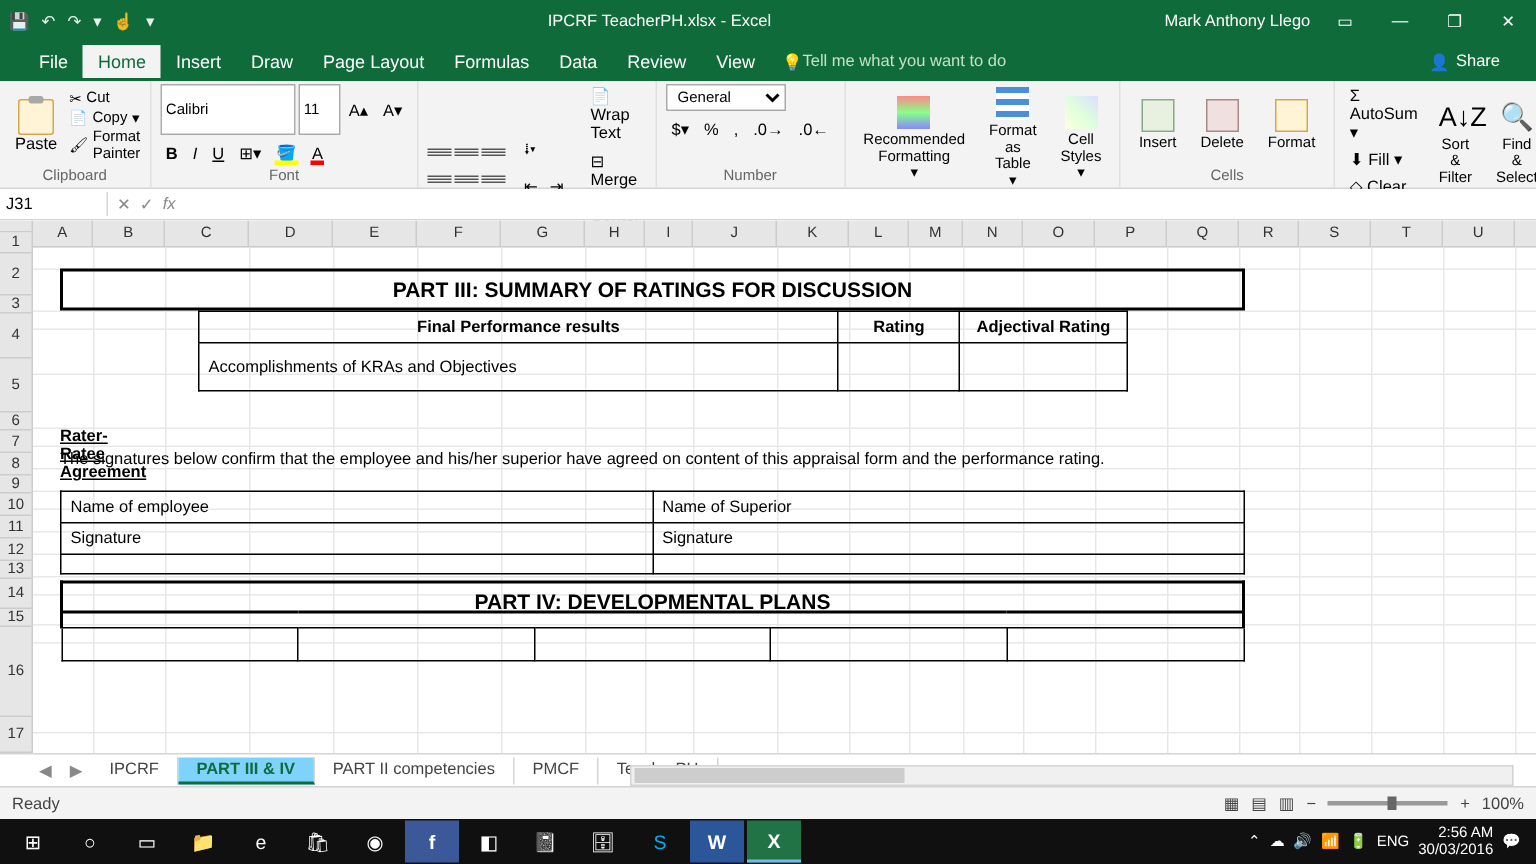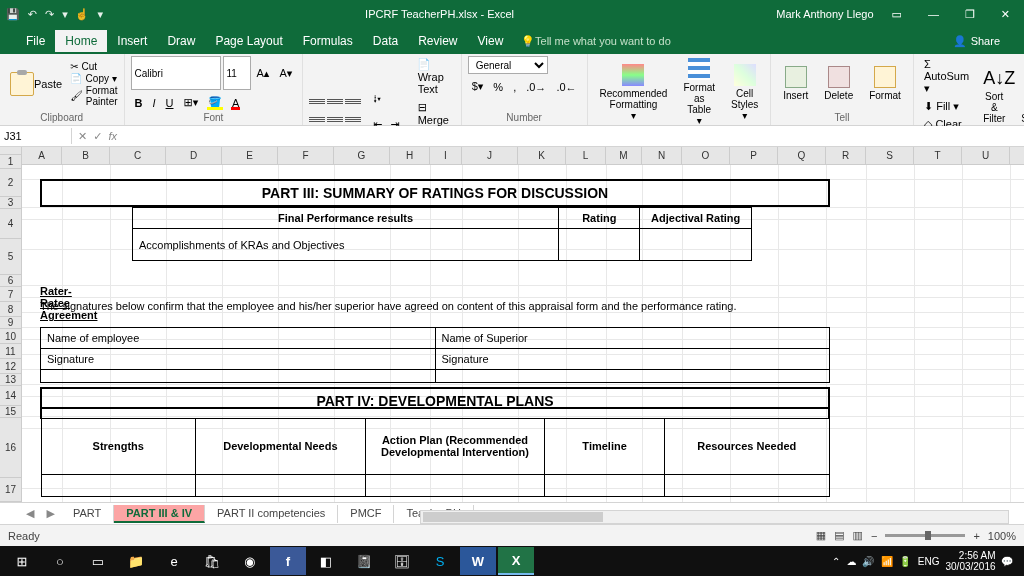--- a/index.html
+++ b/index.html
@@ -13,21 +13,21 @@
 .tabbar { background: #0f6b3a; color: #fff; height: 26px; display: flex; align-items: center; padding: 0 16px; font-size: 12px; }
 .tab { padding: 4px 10px; cursor: pointer; }
 .tab.active { background: #f3f3f3; color: #0f6b3a; }
 .tab.file { background: #0f6b3a; color: #fff; }
 .tellme { color: #c4e0c8; font-size: 11px; padding: 4px 8px; display: flex; align-items: center; }
 .share { margin-left: auto; padding: 2px 8px; font-size: 11px; display: flex; align-items: center; gap: 4px; }
 .ribbon { background: #f3f3f3; border-bottom: 1px solid #d4d4d4; height: 72px; display: flex; font-size: 11px; }
 .rgroup { border-right: 1px solid #e0e0e0; padding: 2px 6px; display: flex; flex-direction: column; justify-content: space-between; }
 .rgroup-label { text-align: center; color: #666; font-size: 10px; padding-top: 1px; }
 .rgroup-body { flex: 1; display: flex; align-items: center; gap: 4px; }
-.clipboard-paste { display: flex; flex-direction: row; align-items: center; padding: 2px 4px; cursor: pointer; }
+.clipboard-paste { display: flex; flex-direction: column; align-items: center; padding: 2px 4px; cursor: pointer; }
 .paste-icon { width: 24px; height: 24px; background: #fff4d6; border: 1px solid #d4a84a; border-radius: 2px; position: relative; }
 .paste-icon::before { content: ''; position: absolute; top: -3px; left: 6px; width: 10px; height: 5px; background: #a8a8a8; border-radius: 2px; }
 .clipboard-stack { display: flex; flex-direction: column; gap: 1px; font-size: 10px; }
 .clipboard-stack div { display: flex; align-items: center; gap: 3px; cursor: pointer; }
 .font-row { display: flex; gap: 2px; align-items: center; }
 .font-sel { border: 1px solid #ababab; background: #fff; padding: 1px 3px; font-size: 10px; height: 34px; }
 .btn-sm { padding: 1px 3px; cursor: pointer; border: 1px solid transparent; font-size: 11px; }
 .align-grid { display: grid; grid-template-columns: repeat(3, 16px); gap: 2px; }
 .align-cell { width: 16px; height: 14px; display: flex; flex-direction: column; justify-content: center; gap: 1px; cursor: pointer; }
 .align-cell div { height: 1px; background: #555; }
@@ -45,21 +45,21 @@
 .col-headers div { border-right: 1px solid #ccc; font-size: 10px; text-align: center; line-height: 18px; color: #333; cursor: pointer; }
 .corner { width: 22px; height: 18px; background: #e6e6e6; border-right: 1px solid #ccc; border-bottom: 1px solid #ccc; cursor: pointer; }
 .grid-body { flex: 1; position: relative; }
 .grid-lines { position: absolute; inset: 0; }
 .sheet { position: absolute; top: 0; left: 0; font-family: Calibri, sans-serif; font-size: 11px; }
 .part-title { border: 2px solid #000; text-align: center; font-weight: bold; font-size: 14px; padding: 4px; }
 .tbl { border-collapse: collapse; }
 .tbl td, .tbl th { border: 1px solid #000; padding: 4px 6px; font-size: 11px; }
 .sheettabs { background: #fff; border-top: 1px solid #d4d4d4; height: 22px; display: flex; align-items: center; font-size: 11px; padding-left: 20px; }
 .sheettab { padding: 2px 12px; border-right: 1px solid #d4d4d4; cursor: pointer; color: #444; }
-.sheettab.active { border-bottom: 2px solid #0f6b3a; color: #0f6b3a; font-weight: bold; background: #fca5a5; }
+.sheettab.active { border-bottom: 2px solid #0f6b3a; color: #0f6b3a; font-weight: bold; background: #7dd3fc; }
 .sheettab-nav { padding: 2px 6px; color: #888; cursor: pointer; }
 .statusbar { background: #f3f3f3; border-top: 1px solid #d4d4d4; height: 22px; display: flex; align-items: center; font-size: 11px; padding: 0 8px; color: #444; }
 .statusbar .right { margin-left: auto; display: flex; align-items: center; gap: 8px; }
 .zoom-slider { width: 80px; height: 3px; background: #999; position: relative; }
 .zoom-slider::after { content: ''; position: absolute; left: 50%; top: -3px; width: 6px; height: 9px; background: #666; }
 .taskbar { background: #101010; height: 30px; display: flex; align-items: center; padding: 0 4px; gap: 2px; }
 .taskbar .tbtn { width: 36px; height: 28px; display: flex; align-items: center; justify-content: center; cursor: pointer; color: #fff; font-size: 13px; }
 .taskbar .tray { margin-left: auto; display: flex; align-items: center; gap: 6px; color: #fff; font-size: 10px; padding-right: 6px; }
 .tray-clock { text-align: right; line-height: 1.1; }
 .gridline-v { position: absolute; top: 0; bottom: 0; width: 1px; background: #e8e8e8; }
@@ -218,21 +218,21 @@
         </div>
       <div class="big-btn">
           <div class="ico" style="background:#f0e0e0;border:1px solid #a88"></div>
           <span>Delete</span>
         </div>
       <div class="big-btn">
           <div class="ico" style="background:#fff4d6;border:1px solid #d4a84a"></div>
           <span>Format</span>
         </div>
     </div>
-    <div class="rgroup-label">Tell</div>
+    <div class="rgroup-label">Cells</div>
   </div>
   <div class="rgroup" style="border-right:none">
     <div class="rgroup-body">
       <div style="display:flex;flex-direction:column;gap:1px;font-size:10px">
         <div class="btn-sm">Σ <span>AutoSum</span> ▾</div>
         <div class="btn-sm">⬇ <span>Fill</span> ▾</div>
         <div class="btn-sm">◇ <span>Clear</span> ▾</div>
       </div>
       <div class="big-btn"><div class="ico" style="font-size:18px;line-height:22px">A↓Z</div><span>Sort &amp; Filter</span> ▾</div>
       <div class="big-btn"><div class="ico" style="font-size:18px;line-height:22px">🔍</div><span>Find &amp; Select</span> ▾</div>
@@ -376,46 +376,39 @@
               </tr>
         </tbody>
           </table>
 
         <div class="part-title" style="position:absolute;left:18px;top:222px;width:790px;border-bottom:none">PART IV: DEVELOPMENTAL PLANS</div>
         <table class="tbl" style="position:absolute;left:18px;top:242px;width:790px">
           <tbody>
               <tr>
                 <td colspan="5" style="height:10px;border-left:2px solid #000;border-right:2px solid #000;border-top:2px solid #000;border-bottom:none"></td>
               </tr>
-          <tr style="height:56px">
-            <th style="width:155px;text-align:center;font-weight:bold">Strengths</th>
-            <th style="width:170px;text-align:center;font-weight:bold">Developmental Needs</th>
-            <th style="width:180px;text-align:center;font-weight:bold">Action Plan (Recommended Developmental Intervention)</th>
-            <th style="width:120px;text-align:center;font-weight:bold">Timeline</th>
-            <th style="width:165px;text-align:center;font-weight:bold">Resources Needed</th>
-          </tr>
           <tr style="height:22px">
             <td></td>
                 <td></td>
                 <td></td>
                 <td></td>
                 <td></td>
           </tr>
         </tbody>
           </table>
       </div>
     </div>
   </div>
 </div>
 
 <div class="sheettabs" style="position:relative">
   <span class="sheettab-nav">◀</span>
   <span class="sheettab-nav">▶</span>
   <div id="sheettabs-list" style="display:flex">
-      <div class="sheettab">PART</div>
+      <div class="sheettab">IPCRF</div>
       <div class="sheettab active">PART III &amp; IV</div>
       <div class="sheettab">PART II competencies</div>
       <div class="sheettab">PMCF</div>
       <div class="sheettab">TeacherPH</div>
     </div>
   <span class="sheettab-nav">⊕</span>
   <div class="hscroll">
       <div class="hscroll-thumb"></div>
     </div>
 </div>

